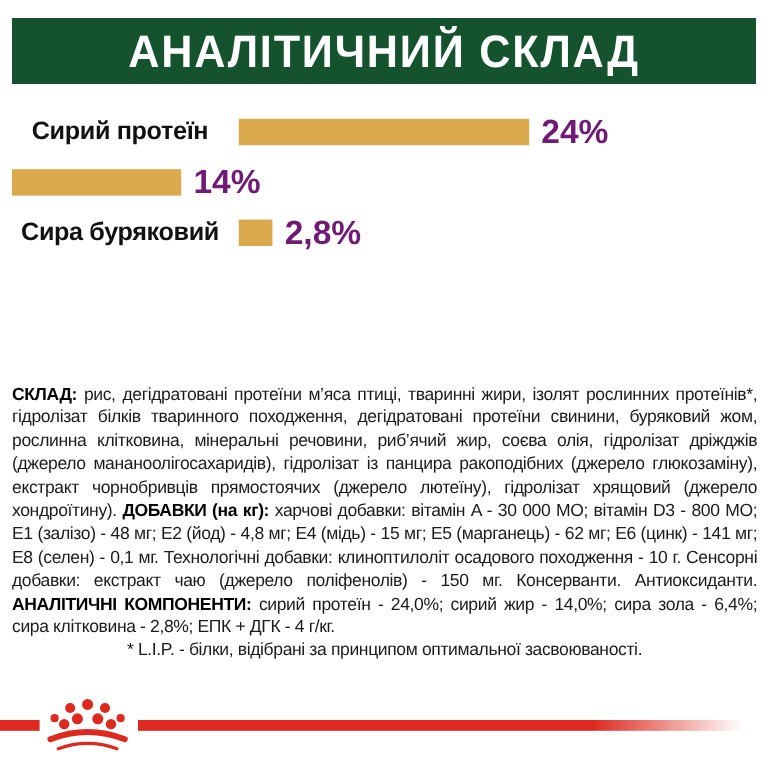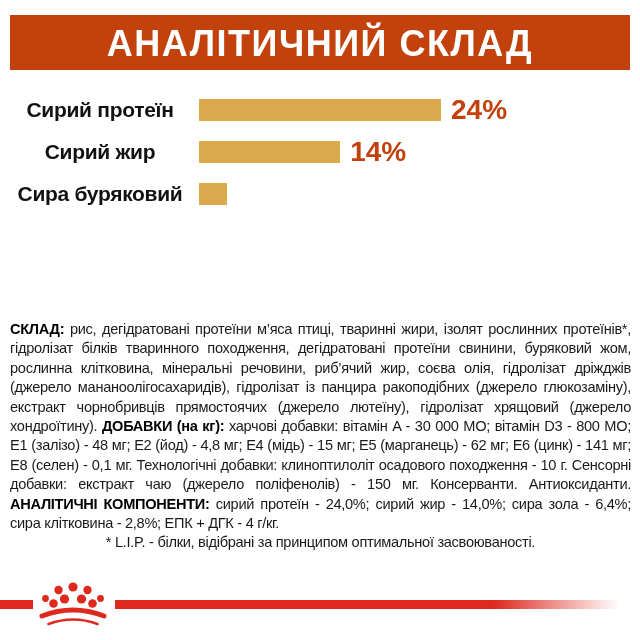--- a/index.html
+++ b/index.html
@@ -9,21 +9,21 @@
     height: 640px;
     background: #ffffff;
     font-family: "Liberation Sans", sans-serif;
     overflow: hidden;
   }
   
   .band {
     position: absolute;
     left: 10px;
     right: 10px;
-    background: #c2410c;
+    background: #14532d;
     display: flex;
     align-items: center;
     justify-content: center;
   }
   .band-analytical { top: 15px; height: 55px; }
   .band-ingredients { top: 258px; height: 53px; }
   .band-title {
     color: #ffffff;
     font-weight: 700;
     font-size: 36px;
@@ -41,21 +41,21 @@
     font-weight: 700;
     color: #111111;
     padding-right: 9px;
     white-space: nowrap;
     letter-spacing: -0.3px;
   }
   .bar { height: 22px; background: #D9A94C; flex: none; }
   .chart-value {
     font-size: 28px;
     font-weight: 700;
-    color: #c2410c;
+    color: #701a75;
     margin-left: 10px;
     white-space: nowrap;
   }
   
   .text-block {
     position: absolute;
     top: 320px;
     left: 10px;
     width: 621px;
     font-size: 14.6px;
@@ -95,27 +95,27 @@
     <span class="band-title">АНАЛІТИЧНИЙ СКЛАД</span>
   </div>
 
   <div class="chart">
     <div class="chart-row">
       <div class="chart-label">Сирий протеїн</div>
       <div class="bar" style="width: 242px;"></div>
       <span class="chart-value">24%</span>
     </div>
     <div class="chart-row">
-      <div class="chart-label">Сирий жир</div>
       <div class="bar" style="width: 141.167px;"></div>
       <span class="chart-value">14%</span>
     </div>
     <div class="chart-row">
       <div class="chart-label">Сира буряковий</div>
       <div class="bar" style="width: 28.2333px;"></div>
+      <span class="chart-value">2,8%</span>
     </div>
   </div>
 
 
   <div class="text-block">
     <p class="main-text"><b>СКЛАД:</b><span> рис, дегідратовані протеїни м’яса птиці, тваринні жири, ізолят рослинних протеїнів*, гідролізат білків тваринного походження, дегідратовані протеїни свинини, буряковий жом, рослинна клітковина, мінеральні речовини, риб’ячий жир, соєва олія, гідролізат дріжджів (джерело мананоолігосахаридів), гідролізат із панцира ракоподібних (джерело глюкозаміну), екстракт чорнобривців прямостоячих (джерело лютеїну), гідролізат хрящовий (джерело хондроїтину). </span><b>ДОБАВКИ (на кг):</b><span> харчові добавки: вітамін A - 30 000 МО; вітамін D3 - 800 МО; E1 (залізо) - 48 мг; E2 (йод) - 4,8 мг; E4 (мідь) - 15 мг; E5 (марганець) - 62 мг; E6 (цинк) - 141 мг; E8 (селен) - 0,1 мг. Технологічні добавки: клиноптилоліт осадового походження - 10 г. Сенсорні добавки: екстракт чаю (джерело поліфенолів) - 150 мг. Консерванти. Антиоксиданти. </span><b>АНАЛІТИЧНІ КОМПОНЕНТИ:</b><span> сирий протеїн - 24,0%; сирий жир - 14,0%; сира зола - 6,4%; сира клітковина - 2,8%; ЕПК + ДГК - 4 г/кг.</span></p>
     <p class="footnote">* L.I.P. - білки, відібрані за принципом оптимальної засвоюваності.</p>
   </div>
 
   <div class="line-left"></div>

